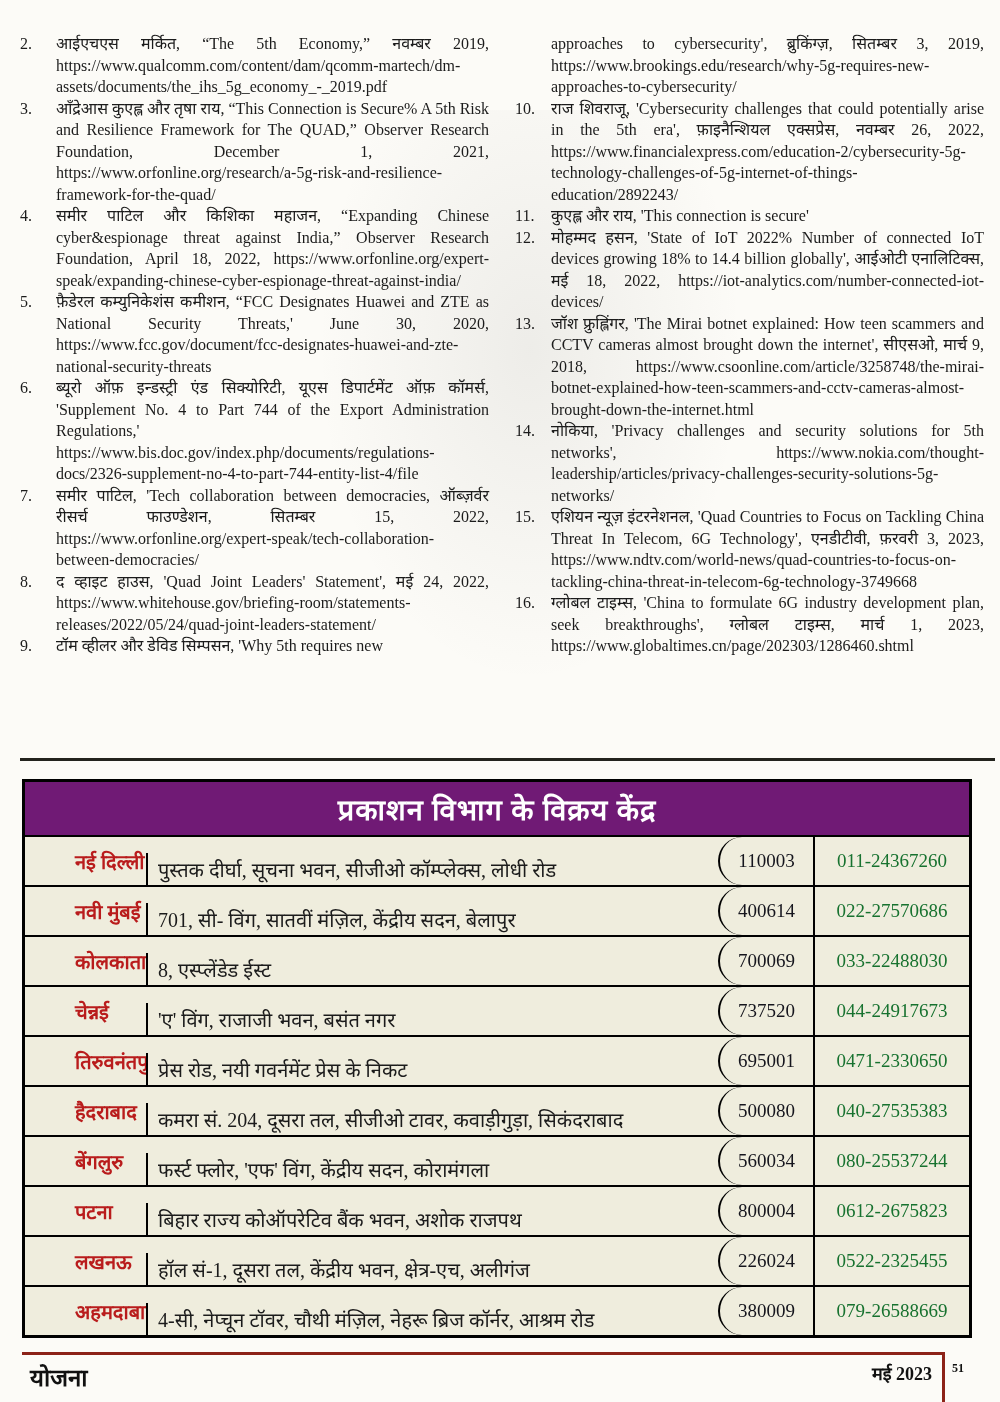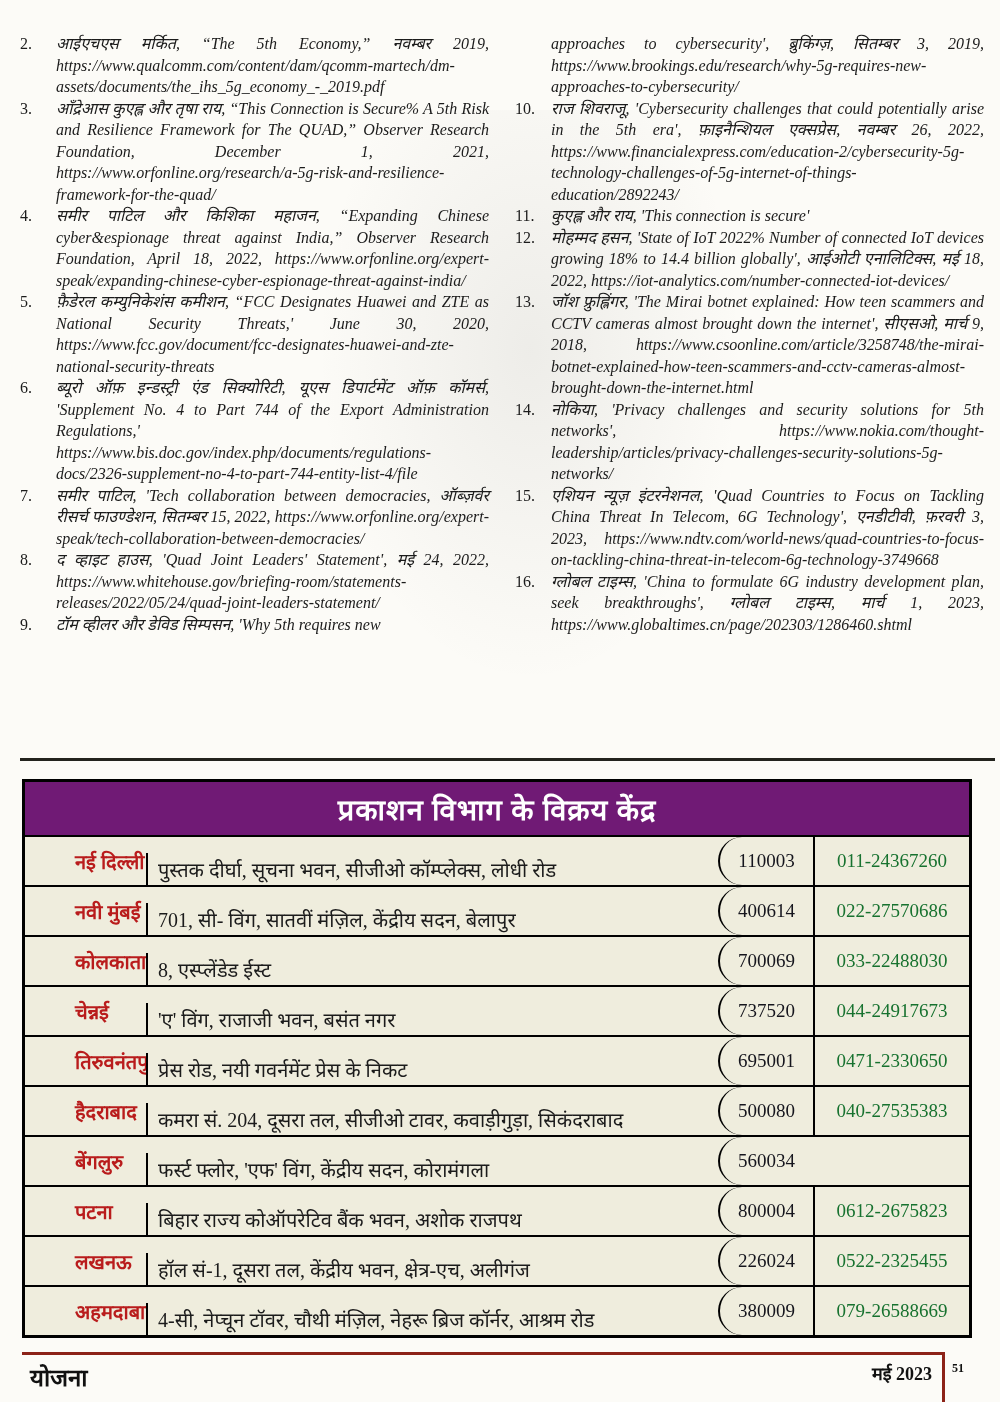--- a/index.html
+++ b/index.html
@@ -26,21 +26,20 @@
   .ref{display:flex;align-items:flex-start;}
   .ref-num{
     flex:none;width:36px;
     font-size:16px;line-height:21.5px;
   }
   .ref-text{
     flex:1;min-width:0;
     font-size:16px;line-height:21.5px;
     text-align:justify;
     overflow-wrap:anywhere;
-    font-style:italic;
   }
   
   .section-divider{
     position:absolute;top:758px;left:20px;width:975px;height:3px;
     background:#23231d;
   }
   
   .sales-table{
     position:absolute;top:779px;left:22px;width:944px;
     border:3px solid #000;
@@ -212,20 +211,21 @@
     <div class="st-cell st-city">हैदराबाद</div>
     <div class="st-cell st-addr">कमरा सं. 204, दूसरा तल, सीजीओ टावर, कवाड़ीगुड़ा, सिकंदराबाद</div>
     <div class="st-cell st-pin">500080</div>
     <div class="st-cell st-phone">040-27535383</div>
   </div>
 
   <div class="st-row">
     <div class="st-cell st-city">बेंगलुरु</div>
     <div class="st-cell st-addr">फर्स्ट फ्लोर, 'एफ' विंग, केंद्रीय सदन, कोरामंगला</div>
     <div class="st-cell st-pin">560034</div>
+    <div class="st-cell st-phone">080-25537244</div>
   </div>
 
   <div class="st-row">
     <div class="st-cell st-city">पटना</div>
     <div class="st-cell st-addr">बिहार राज्य कोऑपरेटिव बैंक भवन, अशोक राजपथ</div>
     <div class="st-cell st-pin">800004</div>
     <div class="st-cell st-phone">0612-2675823</div>
   </div>
 
   <div class="st-row">

